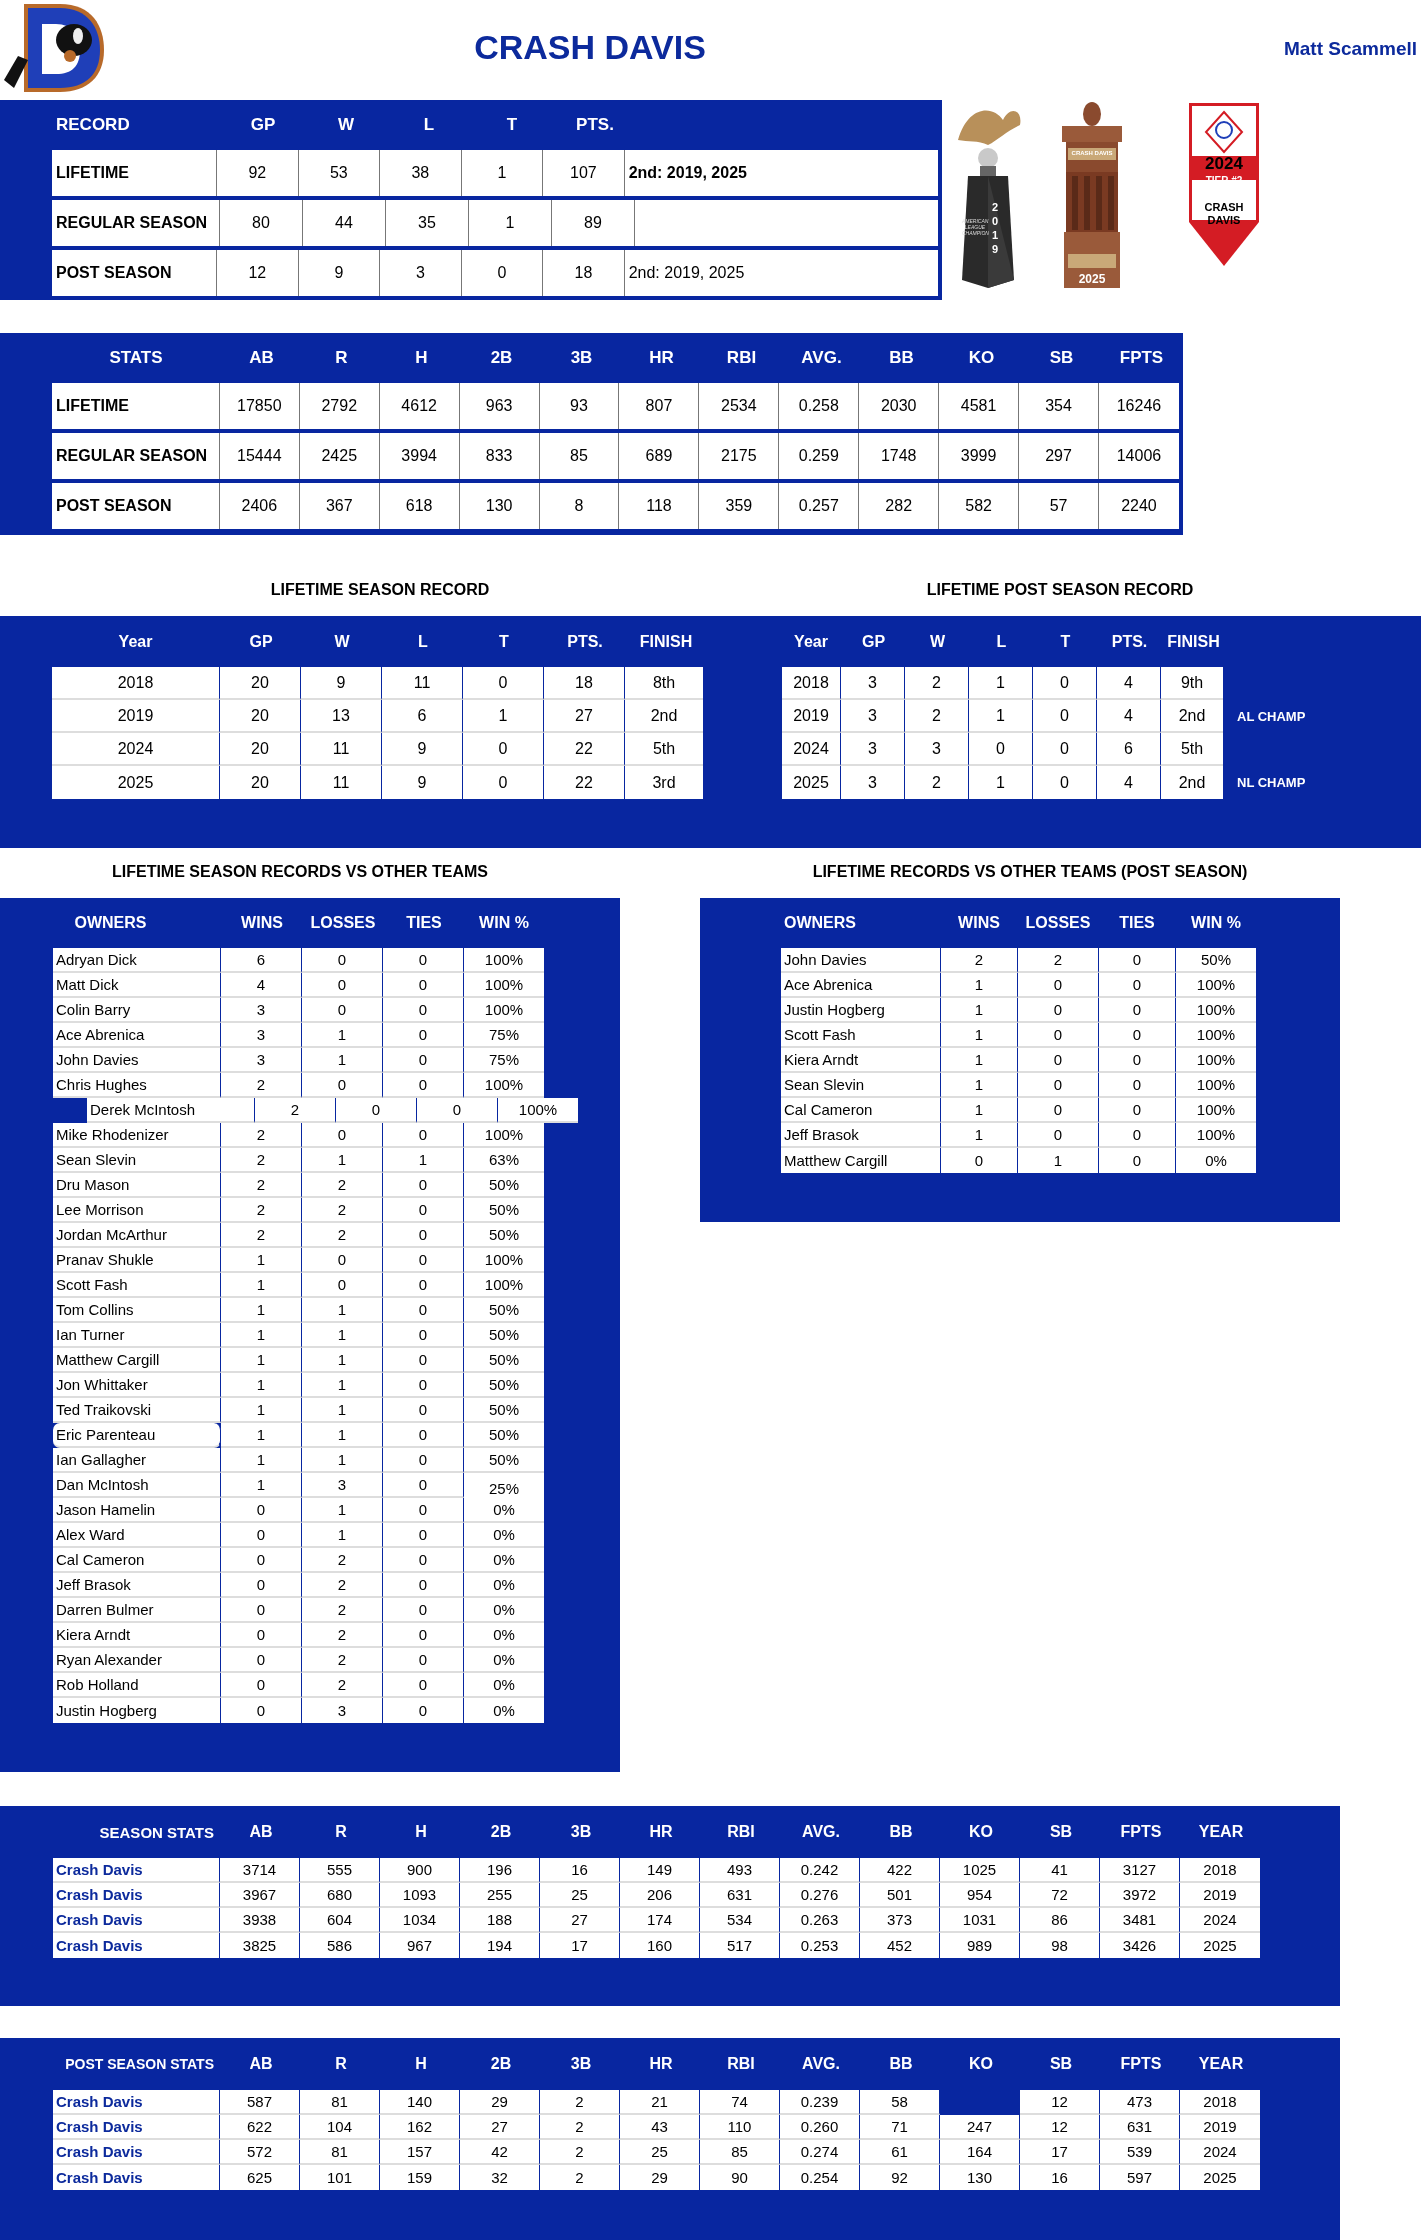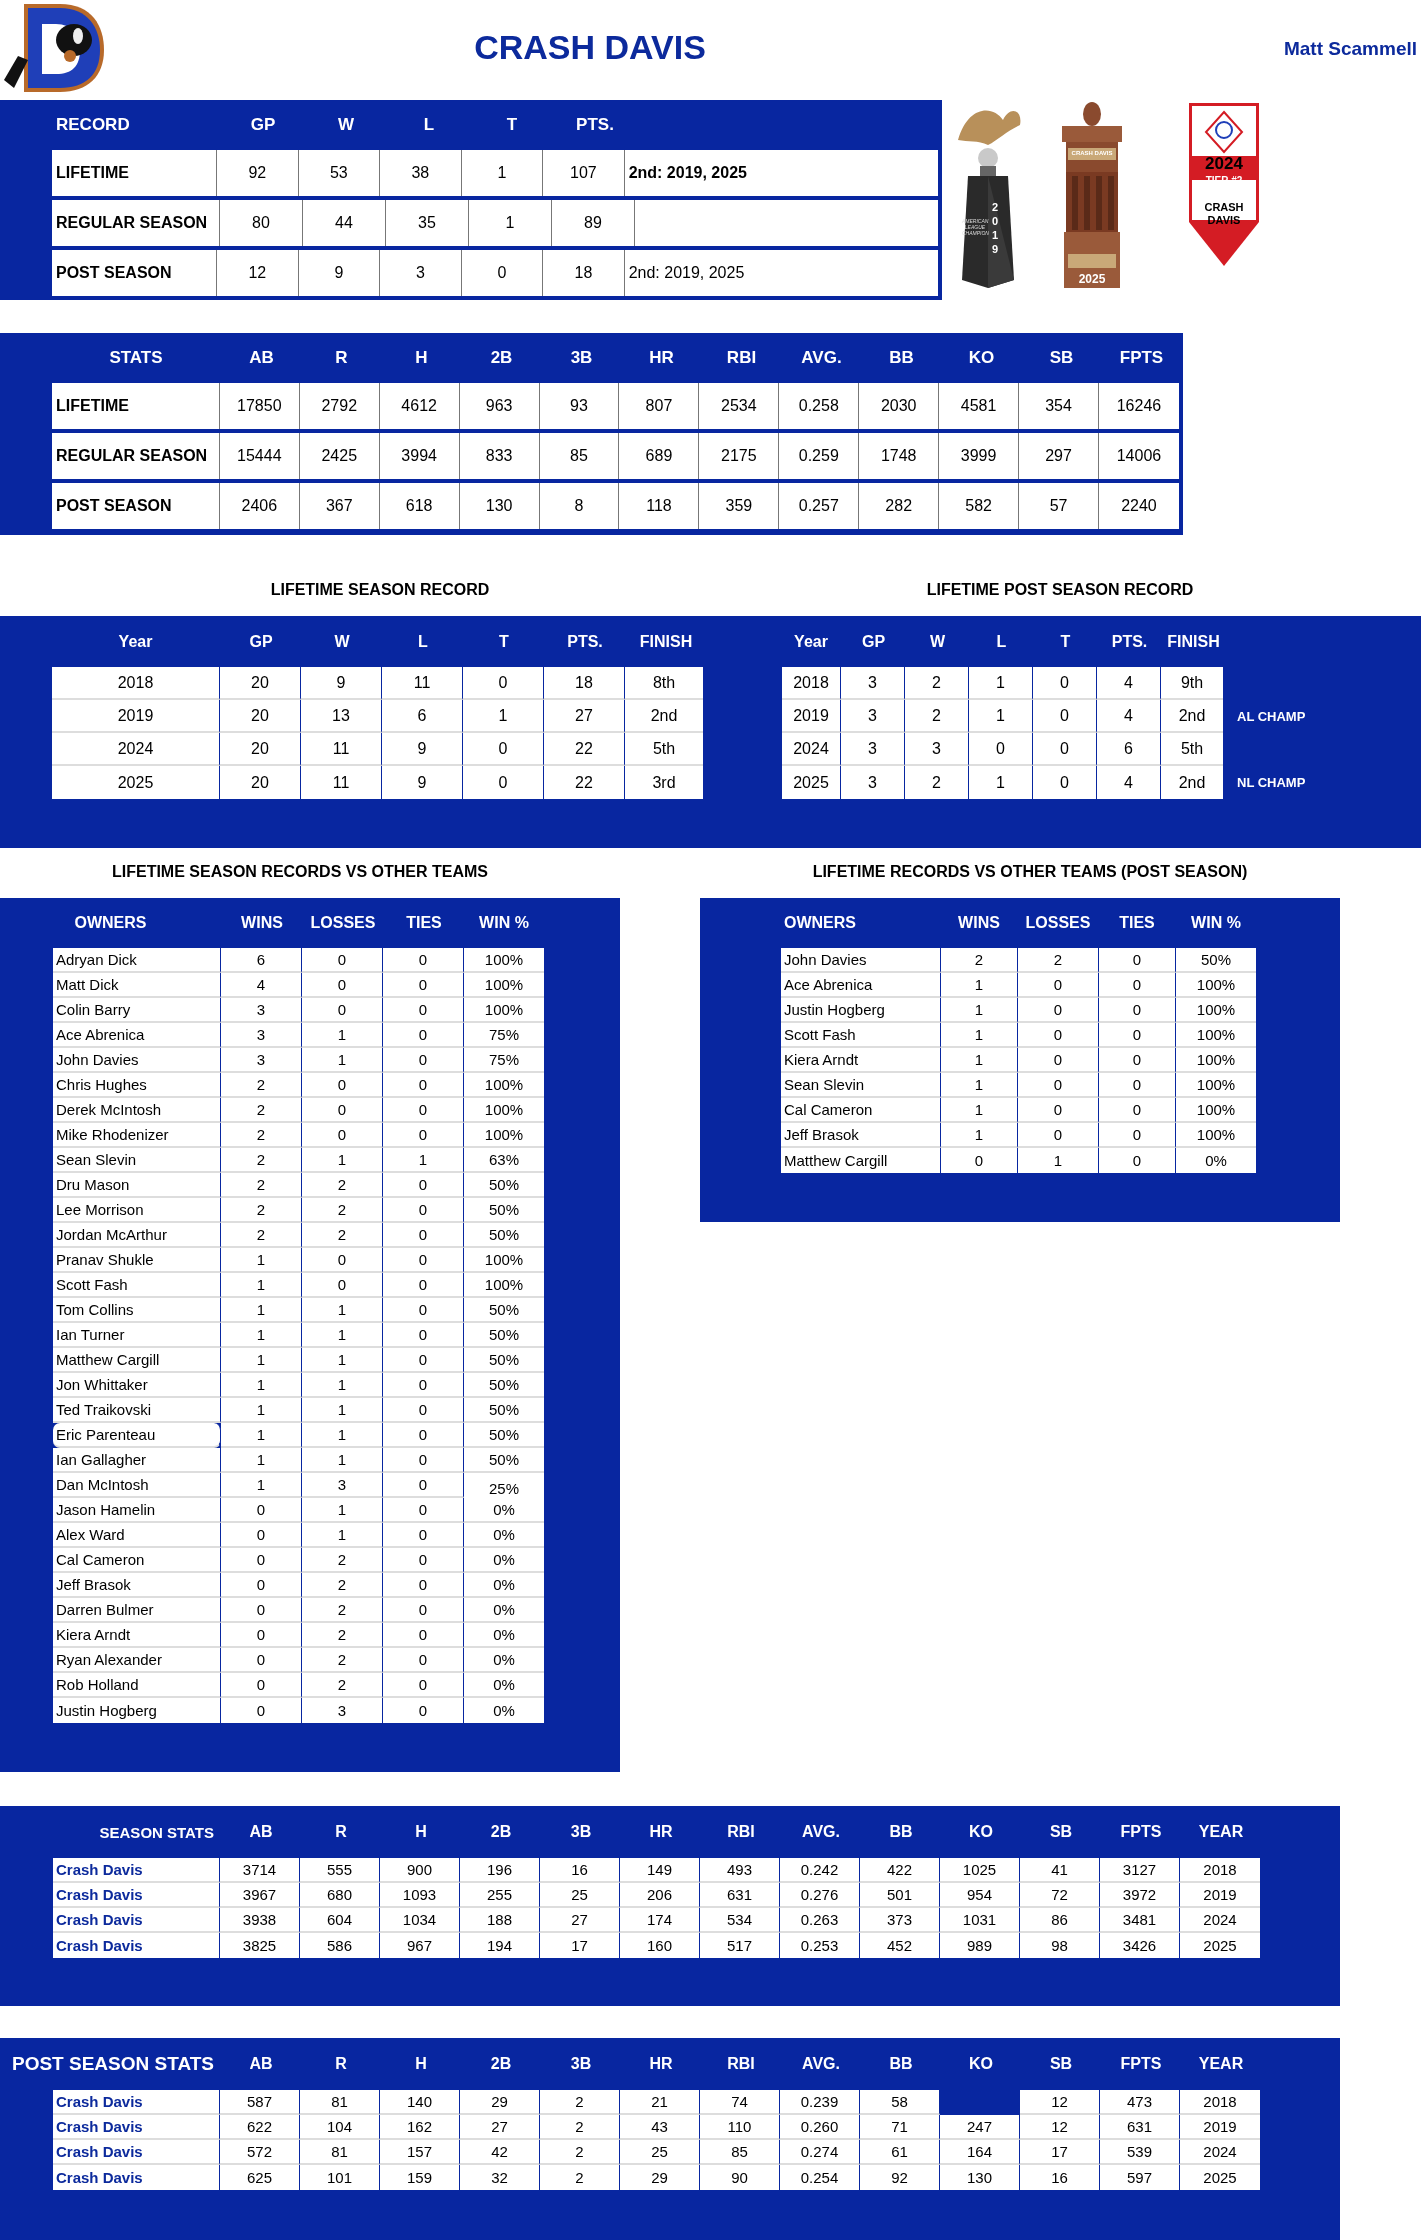--- a/index.html
+++ b/index.html
@@ -327,21 +327,21 @@
       <div class="cell" style="width:80px;height:25px;border-bottom:2px solid #ddd;font-size:15px;">75%</div>
     </div>
     <div style="display:flex;height:25px;">
       <div class="cell owner" style="width:168px;height:25px;border-right:1.5px solid #0826a0;border-bottom:2px solid #ddd;font-size:15px;">Chris Hughes</div>
       <div class="cell" style="width:81px;height:25px;border-right:1.5px solid #0826a0;border-bottom:2px solid #ddd;font-size:15px;">2</div>
       <div class="cell" style="width:81px;height:25px;border-right:1.5px solid #0826a0;border-bottom:2px solid #ddd;font-size:15px;">0</div>
       <div class="cell" style="width:81px;height:25px;border-right:1.5px solid #0826a0;border-bottom:2px solid #ddd;font-size:15px;">0</div>
       <div class="cell" style="width:80px;height:25px;border-bottom:2px solid #ddd;font-size:15px;">100%</div>
     </div>
     <div style="display:flex;height:25px;">
-      <div class="cell owner" style="width:168px;height:25px;border-right:1.5px solid #0826a0;border-bottom:2px solid #ddd;font-size:15px;">Derek McIntosh</div>
+      <div class="cell owner" style="width:168px;height:25px;border-right:1.5px solid #0826a0;border-bottom:2px solid #ddd;font-size:15px;margin-left:34px;">Derek McIntosh</div>
       <div class="cell" style="width:81px;height:25px;border-right:1.5px solid #0826a0;border-bottom:2px solid #ddd;font-size:15px;">2</div>
       <div class="cell" style="width:81px;height:25px;border-right:1.5px solid #0826a0;border-bottom:2px solid #ddd;font-size:15px;">0</div>
       <div class="cell" style="width:81px;height:25px;border-right:1.5px solid #0826a0;border-bottom:2px solid #ddd;font-size:15px;">0</div>
       <div class="cell" style="width:80px;height:25px;border-bottom:2px solid #ddd;font-size:15px;">100%</div>
     </div>
     <div style="display:flex;height:25px;">
       <div class="cell owner" style="width:168px;height:25px;border-right:1.5px solid #0826a0;border-bottom:2px solid #ddd;font-size:15px;">Mike Rhodenizer</div>
       <div class="cell" style="width:81px;height:25px;border-right:1.5px solid #0826a0;border-bottom:2px solid #ddd;font-size:15px;">2</div>
       <div class="cell" style="width:81px;height:25px;border-right:1.5px solid #0826a0;border-bottom:2px solid #ddd;font-size:15px;">0</div>
       <div class="cell" style="width:81px;height:25px;border-right:1.5px solid #0826a0;border-bottom:2px solid #ddd;font-size:15px;">0</div>
@@ -661,21 +661,21 @@
       <div class="cell" style="width:80px;height:25px;border-right:1.5px solid #0826a0;font-size:15px;">452</div>
       <div class="cell" style="width:80px;height:25px;border-right:1.5px solid #0826a0;font-size:15px;">989</div>
       <div class="cell" style="width:80px;height:25px;border-right:1.5px solid #0826a0;font-size:15px;">98</div>
       <div class="cell" style="width:80px;height:25px;border-right:1.5px solid #0826a0;font-size:15px;">3426</div>
       <div class="cell" style="width:80px;height:25px;font-size:15px;">2025</div>
     </div>
   </div>
 
 <div class="abs blue" style="left:0;top:2038px;width:1340px;height:202px;"></div>
 <div id="pss-grid" class="tbl-grid" style="left:0;top:2038px;grid-template-columns:220px repeat(13,78px);grid-template-rows:52px;column-gap:2px;">
-    <div class="hdr" style="font-size: 19px; justify-content: flex-end; padding-right: 6px; text-align: center;">POST SEASON STATS</div>
+    <div class="hdr" style="font-size: 14px; justify-content: flex-end; padding-right: 6px; text-align: center;">POST SEASON STATS</div>
     <div class="hdr" style="font-size:16px;">AB</div>
     <div class="hdr" style="font-size:16px;">R</div>
     <div class="hdr" style="font-size:16px;">H</div>
     <div class="hdr" style="font-size:16px;">2B</div>
     <div class="hdr" style="font-size:16px;">3B</div>
     <div class="hdr" style="font-size:16px;">HR</div>
     <div class="hdr" style="font-size:16px;">RBI</div>
     <div class="hdr" style="font-size:16px;">AVG.</div>
     <div class="hdr" style="font-size:16px;">BB</div>
     <div class="hdr" style="font-size:16px;">KO</div>

